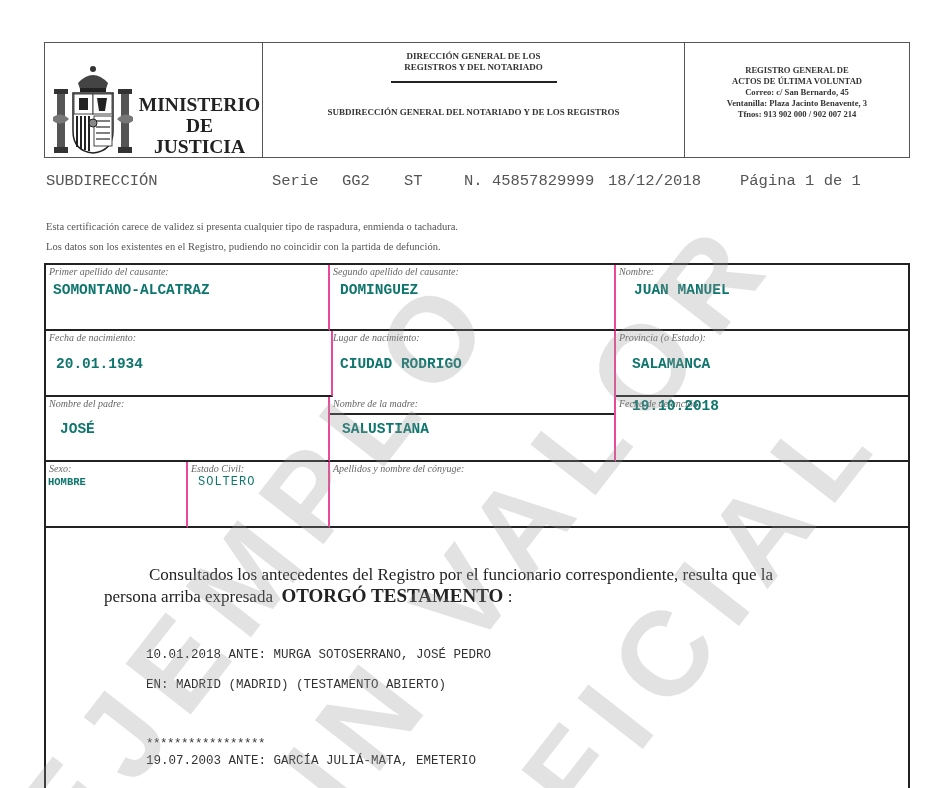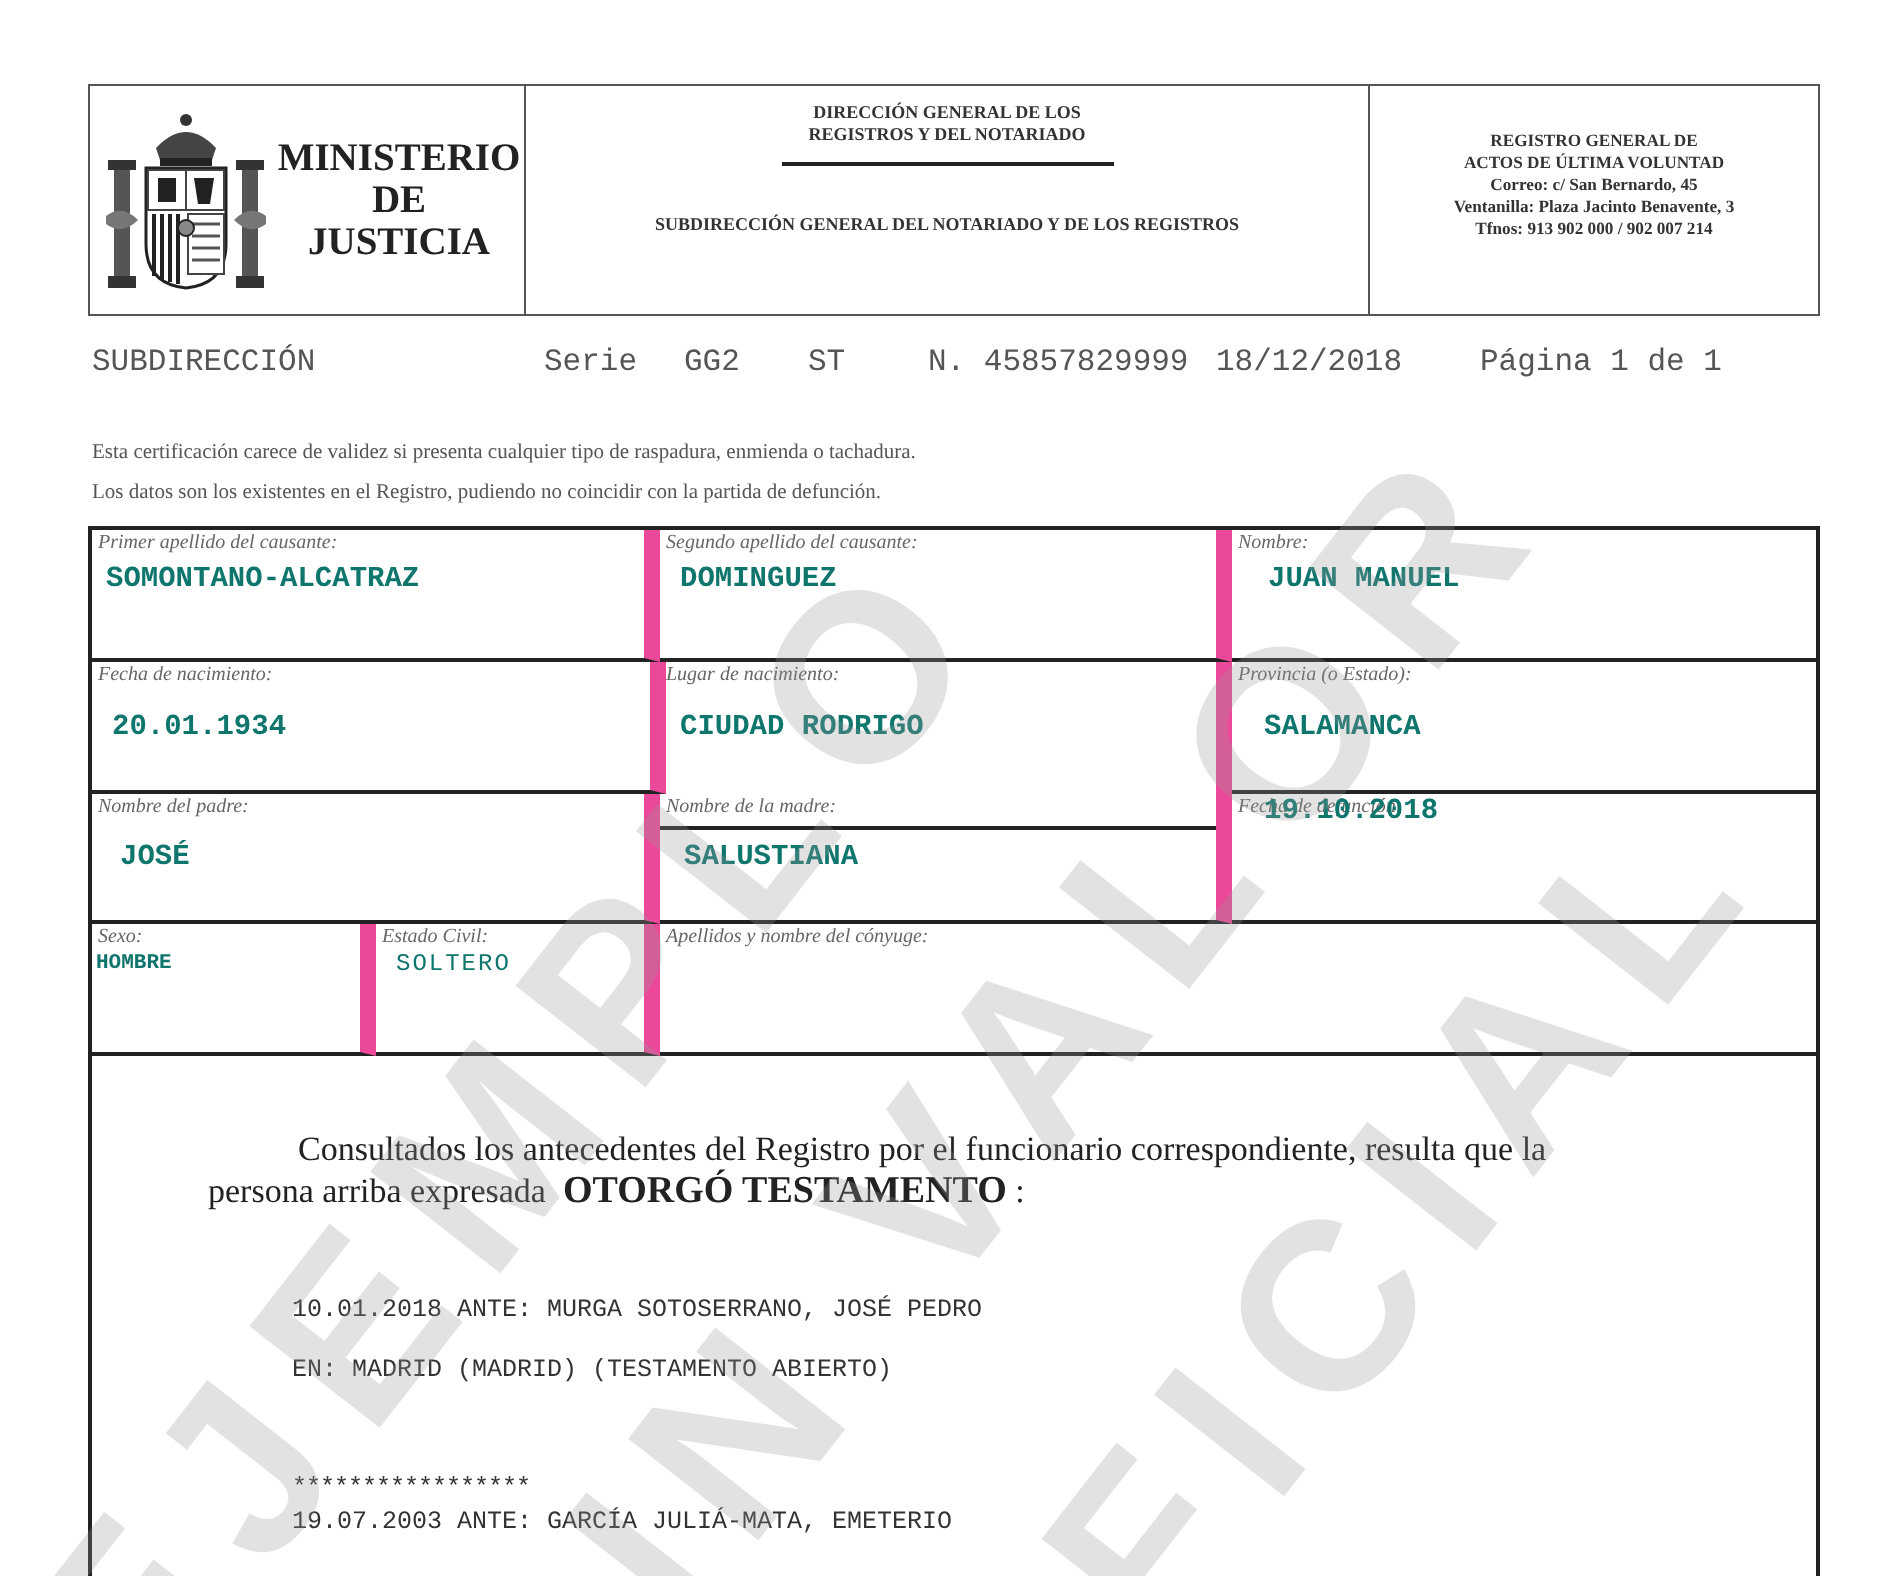--- a/index.html
+++ b/index.html
@@ -4,37 +4,37 @@
 <style>
   * { box-sizing: border-box; margin: 0; padding: 0; }
   html, body { width: 940px; height: 788px; overflow: hidden; background: #ffffff; }
   body { position: relative; font-family: "Liberation Serif", serif; color: #1a1a1a; }
 
   
   .hdr { position: absolute; left: 44px; top: 42px; width: 866px; height: 116px;
          border: 1.5px solid #555; display: flex; }
   .hdr-cell { height: 100%; border-right: 1.5px solid #555; }
   .hdr-cell:last-child { border-right: none; }
-  .hdr-logo { width: 218px; display: flex; align-items: center; padding-left: 6px; }
+  .hdr-logo { width: 218px; display: flex; align-items: flex-end; padding-left: 6px; }
   .shield { width: 84px; height: 96px; }
   .ministry { flex: 1; text-align: center; font-weight: bold; font-size: 19.5px; line-height: 21px; color: #222; margin-left: 2px; }
   .hdr-mid { width: 422px; text-align: center; font-weight: bold; font-size: 9px; color: #333; padding-top: 8px; line-height: 11px; }
   .hdr-mid .rule { width: 166px; height: 2px; background: #222; margin: 8px auto 24px; }
   .hdr-right { flex: 1; text-align: center; font-weight: bold; font-size: 8.6px; line-height: 11px; color: #333; padding-top: 22px; }
 
   
   .certline { position: absolute; left: 46px; top: 172px; width: 870px; font-family: "Liberation Mono", monospace;
               font-size: 15.5px; color: #555; white-space: pre; }
   .certline span { position: absolute; top: 0; }
 
   .disclaimer { position: absolute; left: 46px; font-size: 10.5px; color: #555; }
 
   
   .tbl { position: absolute; left: 44px; top: 263px; width: 866px; height: 540px; border: 2px solid #222; }
-  .cell { position: absolute; border-right: 8px solid #ec4899; border-bottom: 2px solid #222; }
+  .cell { position: absolute; border-right: 2px solid #ec4899; border-bottom: 2px solid #222; }
   .lbl { position: absolute; left: 3px; top: 1px; font-style: italic; font-size: 10px; color: #666; white-space: nowrap; }
   .val { position: absolute; font-family: "Liberation Mono", monospace; font-weight: bold; font-size: 14.5px; color: #0f766e; white-space: nowrap; }
   .val.small { font-size: 10.5px; }
 
   .body-text { position: absolute; left: 0; top: 300px; width: 100%; font-size: 17px; color: #222; }
   .body-text .p1 { position: absolute; left: 103px; top: 0; white-space: nowrap; }
   .body-text .p2 { position: absolute; left: 58px; top: 20px; white-space: nowrap; }
   .body-text .p2 b { font-size: 19px; font-weight: bold; }
   .mono-line { position: absolute; left: 100px; font-family: "Liberation Mono", monospace; font-size: 12.5px; color: #333; white-space: pre; }
 

